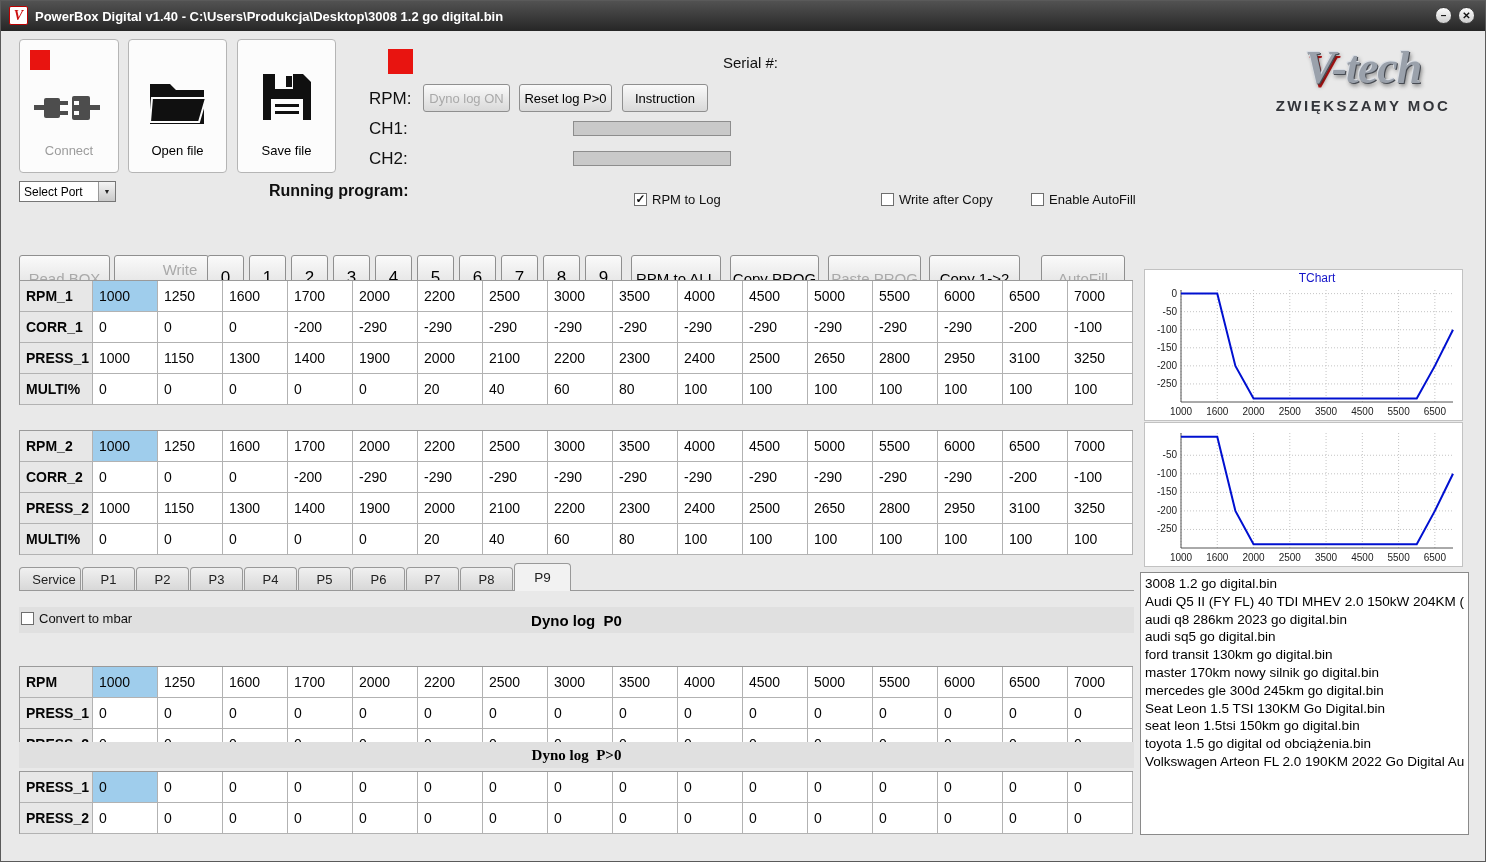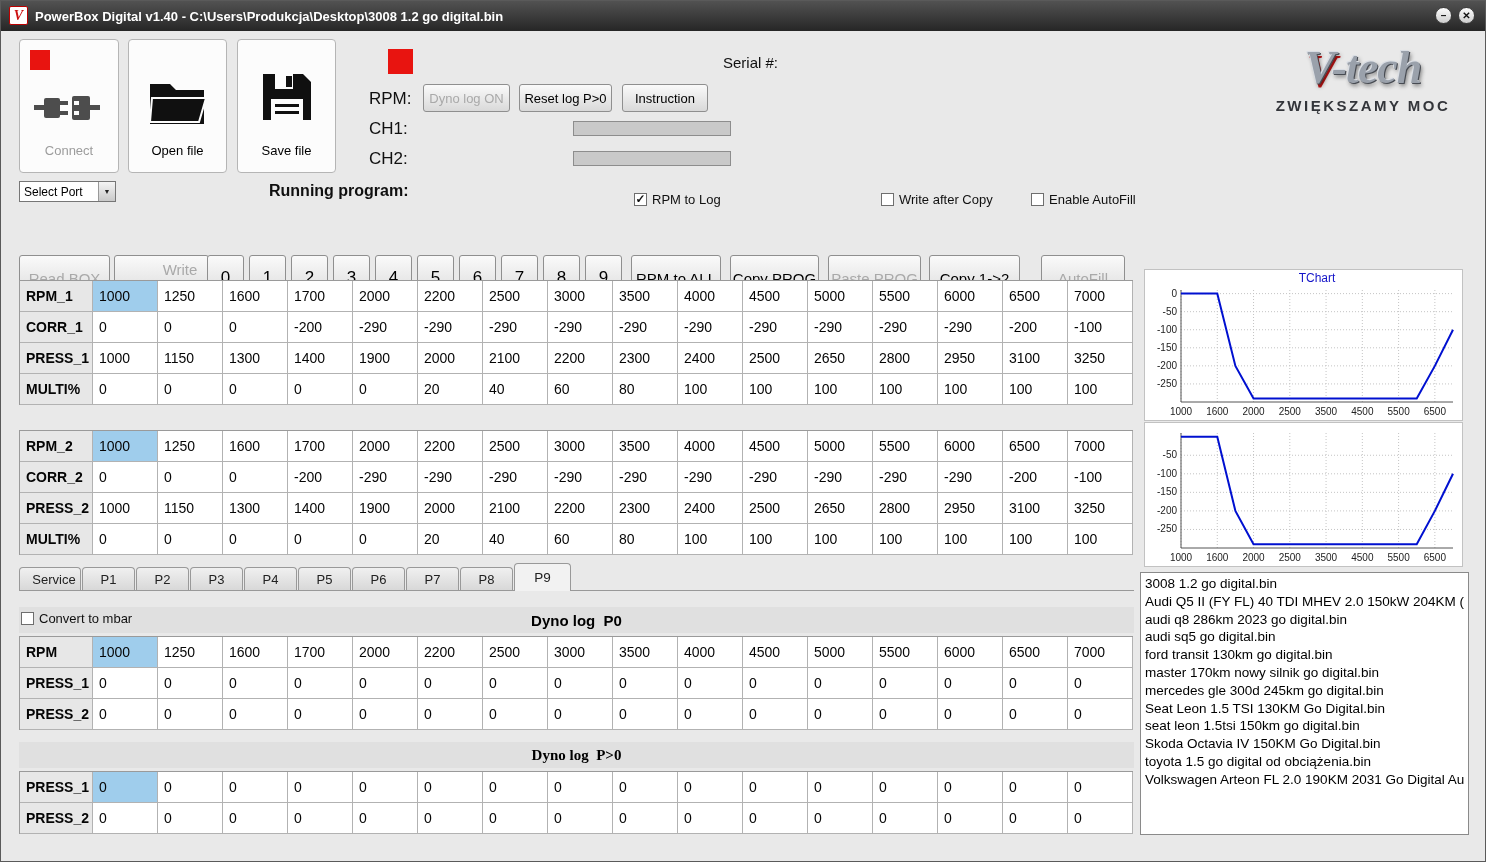--- a/index.html
+++ b/index.html
@@ -77,21 +77,21 @@
   #btn-copy12{left:928px;width:91px;}
   #btn-autofill2{left:1040px;width:84px;}
 
   
   .data-table{position:absolute;left:18px;display:grid;grid-template-columns:73px repeat(16,65px);background:#fff;border:1px solid #9a9a9a;border-right:none;border-bottom:none;}
   .cell{height:31px;border-right:1px solid #b2b2b2;border-bottom:1px solid #b2b2b2;display:flex;align-items:center;padding-left:6px;font-size:14px;color:#050505;background:#fff;overflow:hidden;}
   .cell.rowlabel{font-weight:bold;background:#e7e7e7;}
   .cell.hl{background:#9fcdec;}
   #table1{top:279px;}
   #table2{top:429px;}
-  #dyno1{top:635px;}
+  #dyno1{top:665px;}
   #dyno2{top:770px;}
 
   
   #tabbar{position:absolute;left:18px;top:562px;height:28px;display:flex;align-items:flex-end;}
   .tab{width:53px;height:24px;border:1px solid #999;border-bottom:none;border-radius:4px 4px 0 0;background:linear-gradient(#f0f0f0,#d7d7d7);display:flex;align-items:center;justify-content:center;font-size:13px;margin-right:1px;color:#222;}
   .tab:first-child{width:62px;padding-left:8px;}
   .tab.active{height:28px;width:57px;background:#f2f2f2;font-size:13.5px;z-index:2;}
   #tabline{position:absolute;left:18px;top:589px;width:1115px;border-top:1px solid #999;}
 
   
@@ -550,18 +550,17 @@
   <div id="filelist">
       <div class="file-item">3008 1.2 go digital.bin</div>
       <div class="file-item">Audi Q5 II (FY FL) 40 TDI MHEV 2.0 150kW 204KM (</div>
       <div class="file-item">audi q8 286km 2023 go digital.bin</div>
       <div class="file-item">audi sq5 go digital.bin</div>
       <div class="file-item">ford transit 130km go digital.bin</div>
       <div class="file-item">master 170km nowy silnik go digital.bin</div>
       <div class="file-item">mercedes gle 300d 245km go digital.bin</div>
       <div class="file-item">Seat Leon 1.5 TSI 130KM Go Digital.bin</div>
       <div class="file-item">seat leon 1.5tsi 150km go digital.bin</div>
-      <div class="file-item">Skoda Octavia IV 150KM Go Digital.bin</div>
       <div class="file-item">toyota 1.5 go digital od obciążenia.bin</div>
-      <div class="file-item">Volkswagen Arteon FL 2.0 190KM 2031 Go Digital Au</div>
+      <div class="file-item">Volkswagen Arteon FL 2.0 190KM 2022 Go Digital Au</div>
     </div>
 
 </div>
 
 </body></html>

